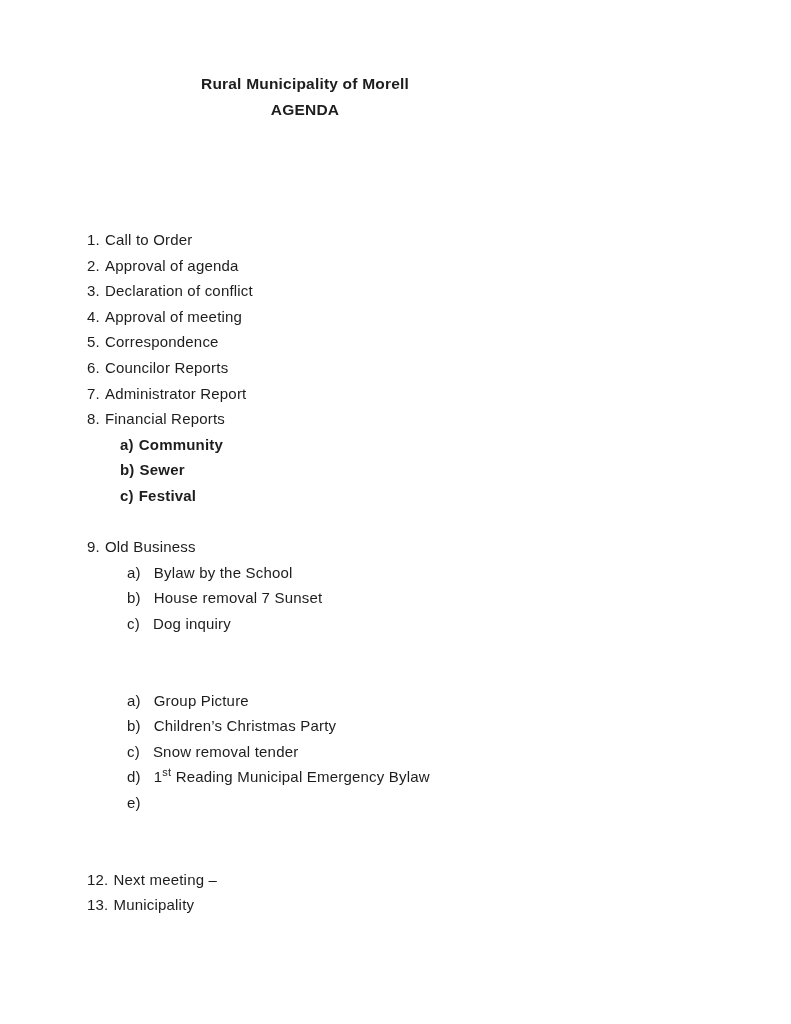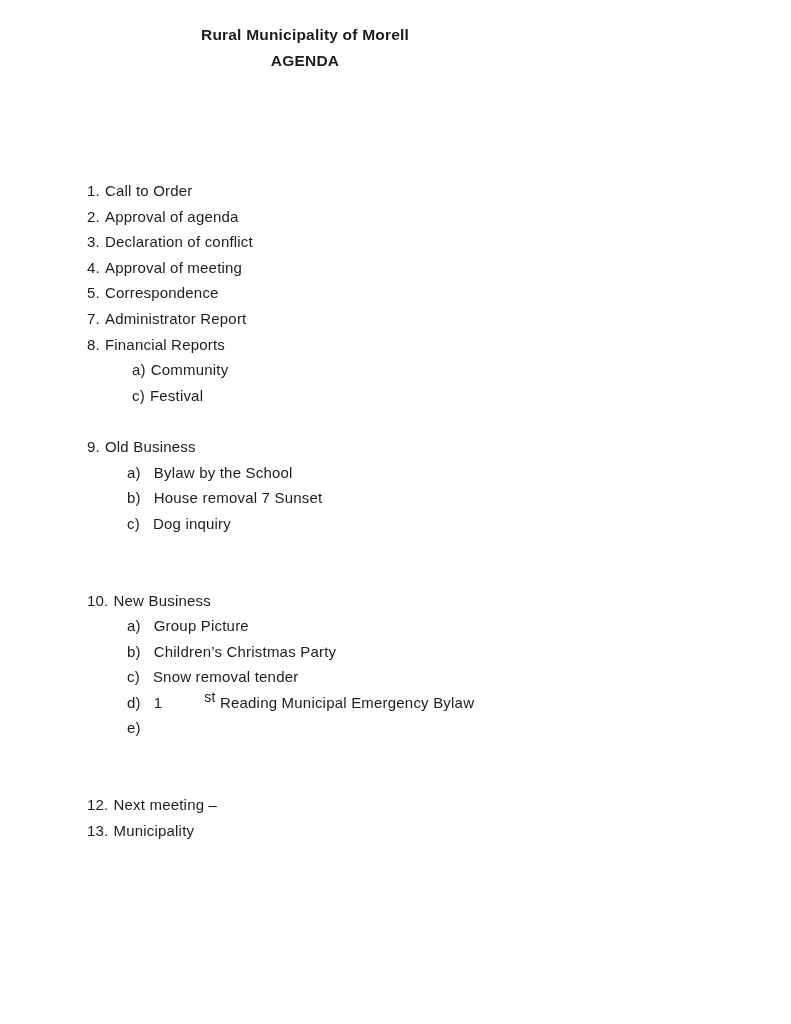--- a/index.html
+++ b/index.html
@@ -10,21 +10,21 @@
   .page {
     position: relative;
     width: 791px;
     height: 1024px;
     background: #ffffff;
     overflow: hidden;
     font-family: "Liberation Sans", sans-serif;
     color: #1d1d1d;
   }
   .doc-header {
-    padding-top: 22px;
+    padding-top: 71px;
     width: 610px;
     text-align: center;
     font-weight: bold;
     font-size: 15.5px;
     line-height: 26px;
     letter-spacing: 0.2px;
   }
   .doc-header > div {
     height: 26px;
   }
@@ -36,60 +36,60 @@
   }
   .row {
     height: 25.6px;
     line-height: 25.6px;
     white-space: pre;
   }
   .row.blank {
     
   }
   .indent-0 { margin-left: 12px; }
-  .indent-1 { margin-left: 57px; }
+  .indent-1 { margin-left: 45px; font-weight: bold; }
   .indent-2 { margin-left: 52px; }
   .indent-0 .lbl { margin-right: 5px; }
   .indent-1 .lbl { margin-right: 5px; }
   .indent-2 .lbl { margin-right: 13px; }
   .txt sup {
-    font-size: 14px;
+    font-size: 11px;
     line-height: 0;
     vertical-align: super;
-    margin-left: 42px;
   }
 </style>
 </head>
 <body>
 
 <div class="page">
 
   <div class="doc-header">
     <div>Rural Municipality of Morell</div>
     <div>AGENDA</div>
   </div>
 
   <div class="agenda" id="agenda-list">
       <div class="row indent-0"><span class="lbl">1.</span><span class="txt">Call to Order</span></div>
       <div class="row indent-0"><span class="lbl">2.</span><span class="txt">Approval of agenda</span></div>
       <div class="row indent-0"><span class="lbl">3.</span><span class="txt">Declaration of conflict</span></div>
       <div class="row indent-0"><span class="lbl">4.</span><span class="txt">Approval of meeting</span></div>
       <div class="row indent-0"><span class="lbl">5.</span><span class="txt">Correspondence</span></div>
+      <div class="row indent-0"><span class="lbl">6.</span><span class="txt">Councilor Reports</span></div>
       <div class="row indent-0"><span class="lbl">7.</span><span class="txt">Administrator Report</span></div>
       <div class="row indent-0"><span class="lbl">8.</span><span class="txt">Financial Reports</span></div>
       <div class="row indent-1"><span class="lbl">a)</span><span class="txt">Community</span></div>
+      <div class="row indent-1"><span class="lbl">b)</span><span class="txt">Sewer</span></div>
       <div class="row indent-1"><span class="lbl">c)</span><span class="txt">Festival</span></div>
       <div class="row blank"></div>
       <div class="row indent-0"><span class="lbl">9.</span><span class="txt">Old Business</span></div>
       <div class="row indent-2"><span class="lbl">a)</span><span class="txt">Bylaw by the School</span></div>
       <div class="row indent-2"><span class="lbl">b)</span><span class="txt">House removal 7 Sunset</span></div>
       <div class="row indent-2"><span class="lbl">c)</span><span class="txt">Dog inquiry</span></div>
       <div class="row blank"></div>
       <div class="row blank"></div>
-      <div class="row indent-0"><span class="lbl">10.</span><span class="txt">New Business</span></div>
       <div class="row indent-2"><span class="lbl">a)</span><span class="txt">Group Picture</span></div>
       <div class="row indent-2"><span class="lbl">b)</span><span class="txt">Children’s Christmas Party</span></div>
       <div class="row indent-2"><span class="lbl">c)</span><span class="txt">Snow removal tender</span></div>
       <div class="row indent-2"><span class="lbl">d)</span><span class="txt">1<sup>st</sup> Reading Municipal Emergency Bylaw</span></div>
       <div class="row indent-2"><span class="lbl">e)</span><span class="txt"></span></div>
       <div class="row blank"></div>
       <div class="row blank"></div>
       <div class="row indent-0"><span class="lbl">12.</span><span class="txt">Next meeting –</span></div>
       <div class="row indent-0"><span class="lbl">13.</span><span class="txt">Municipality</span></div>
     </div>

